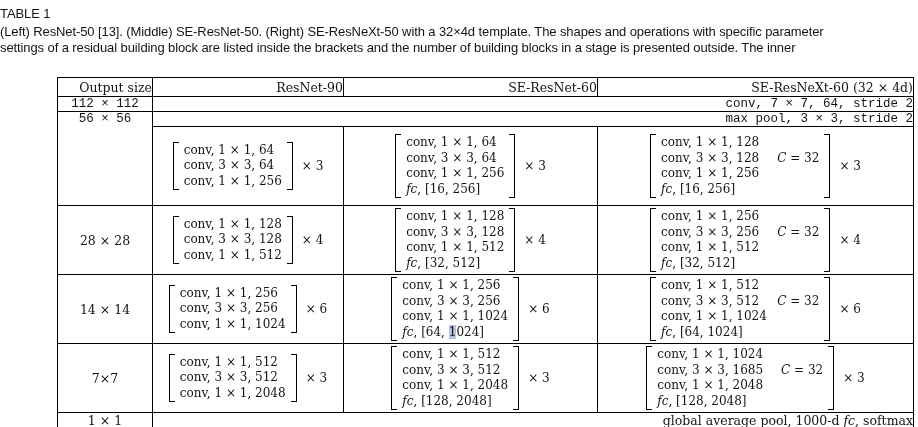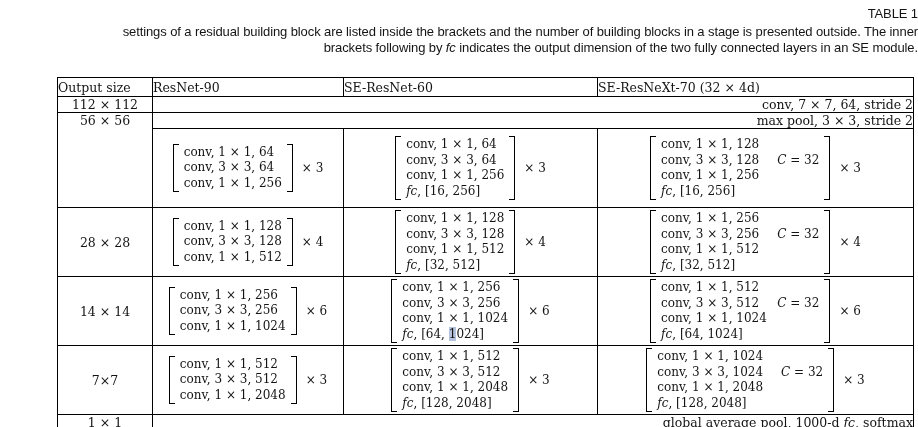--- a/index.html
+++ b/index.html
@@ -3,38 +3,38 @@
 <meta charset="utf-8">
 <style>
   html,body{margin:0;padding:0;}
   body{
     width:918px;height:427px;overflow:hidden;background:#ffffff;
     color:#161616;font-family:"DejaVu Serif","Liberation Serif",serif;
     position:relative;
   }
   
   .caption{
-    position:absolute;top:6px;left:0;width:918px;text-align:right;
+    position:absolute;top:6px;left:0;width:918px;text-align:left;
     font-family:"Liberation Sans",sans-serif;font-size:13px;line-height:16px;
     color:#141414;letter-spacing:-0.1px;
   }
   .cap-label{margin-bottom:2px;}
   .cap-line{white-space:nowrap;}
   
   table.arch{
     position:absolute;left:57px;top:77px;width:856px;
     border-collapse:collapse;table-layout:fixed;
     font-size:12.5px;color:#141414;
   }
   table.arch{border:1px solid #000;border-bottom:2px solid #000;}
   table.arch th,table.arch td{border:1px solid #000;padding:0;}
   table.arch th{
-    font-weight:normal;text-align:left;height:18px;font-size:12.5px;
-  }
-  tr.h-stem{height:13px;}
+    font-weight:normal;text-align:right;height:18px;font-size:12.5px;
+  }
+  tr.h-stem{height:13px;font-family:Liberation Mono, monospace;}
   td.span-cell{text-align:right;font-size:12.5px;}
   td.out-cell{text-align:center;font-size:12.5px;vertical-align:middle;}
   td.out-top{vertical-align:top;padding-top:3px;}
   tr.h-stage1{height:79px;}
   tr.h-stage2{height:64px;}
   tr.h-stage3{height:68px;}
   tr.h-stage4{height:67px;}
   tr.h-final{height:15px;}
   
   .stack{display:flex;align-items:center;justify-content:center;gap:9px;}
@@ -50,38 +50,38 @@
   .mult{font-size:12px;white-space:nowrap;}
   .hl{background:#b5c2de;}
   i{font-style:italic;}
 </style>
 </head>
 <body>
 
 <div class="caption">
   <div class="cap-label">TABLE 1</div>
   <div id="cap-lines">
+      <div class="cap-line">(Left) ResNet-50 [13]. (Middle) SE-ResNet-50. (Right) SE-ResNeXt-50 with a 32×4d template. The shapes and operations with specific parameter</div>
       <div class="cap-line">settings of a residual building block are listed inside the brackets and the number of building blocks in a stage is presented outside. The inner</div>
-      <div class="cap-line">brackets following by <i>fc</i> indicates the output dimension of the two fully connected layers in an SE module.</div>
     </div>
 </div>
 
 <table class="arch">
   <colgroup>
     <col style="width:95px">
       <col style="width:191px">
       <col style="width:254px">
       <col style="width:316px">
   </colgroup>
   <tbody id="arch-body">
       <tr class="h-header">
         <th>Output size</th>
         <th>ResNet-90</th>
         <th>SE-ResNet-60</th>
-        <th>SE-ResNeXt-70 (32 × 4d)</th>
+        <th>SE-ResNeXt-60 (32 × 4d)</th>
       </tr>
       <tr class="h-stem">
         <td class="out-cell" rowspan="1">112 × 112</td>
         <td class="span-cell" colspan="3">conv, 7 × 7, 64, stride 2</td>
       </tr>
       <tr class="h-stem">
         <td class="out-cell out-top" rowspan="2">56 × 56</td>
         <td class="span-cell" colspan="3">max pool, 3 × 3, stride 2</td>
       </tr>
       <tr class="h-stage1">
@@ -340,21 +340,21 @@
         </td>
         <td class="block-cell">
           <div class="stack">
             <div class="bracket">
               <span class="br br-l"></span>
               <div class="lines">
                 <div class="line">
                   <span class="line-main">conv, 1 × 1, 1024</span>
                 </div>
                 <div class="line">
-                  <span class="line-main">conv, 3 × 3, 1024</span>
+                  <span class="line-main">conv, 3 × 3, 1685</span>
                   <span class="line-right"><i>C</i> = 32</span>
                 </div>
                 <div class="line">
                   <span class="line-main">conv, 1 × 1, 2048</span>
                 </div>
                 <div class="line">
                   <span class="line-main"><i>fc</i>, [128, 2048]</span>
                 </div>
               </div>
               <span class="br br-r"></span>

